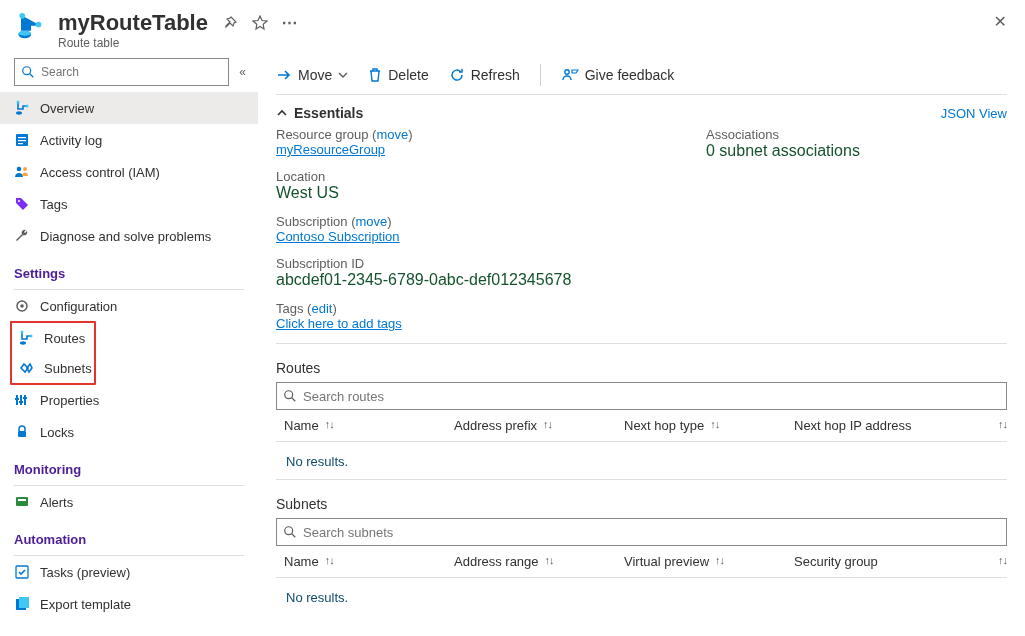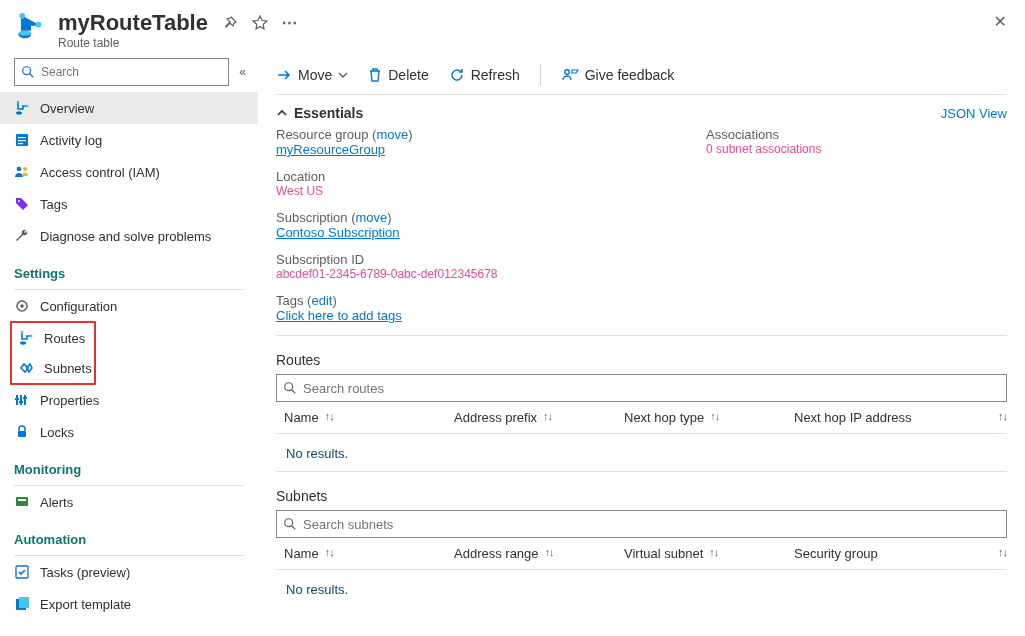--- a/index.html
+++ b/index.html
@@ -36,21 +36,21 @@
   .search-box input {
     border:none; outline:none; flex:1; font-size:12px; color:#323130; background:transparent;
   }
   .collapse-caret { color:#605e5c; font-size:12px; cursor:pointer; padding:0 4px;}
   .nav-list { display:flex; flex-direction:column; }
   .nav-item {
     display:flex; align-items:center; gap:10px; padding:0 14px; height:32px; cursor:pointer;
   }
   .nav-item.selected { background:#edebe9; }
   .nav-item .nico { width:16px; height:16px; display:flex; align-items:center; justify-content:center;}
-  .nav-group-label { font-size:13px; font-weight:600; color:#0f766e; padding:14px 14px 4px 14px;}
+  .nav-group-label { font-size:13px; font-weight:600; color:#4c1d95; padding:14px 14px 4px 14px;}
   .nav-sep { border:none; border-top:1px solid #e1dfdd; margin:4px 14px 0 14px;}
   .highlight-box {
     border:2px solid #e3332d; margin:-1px 0 -1px 10px; padding:0;
     width:86px; border-radius:1px;
   }
   .highlight-box .nav-item { padding-left:6px; height:30px;}
   .main { flex:1; display:flex; flex-direction:column; padding:0 18px 0 18px; overflow:auto;}
   .toolbar {
     display:flex; align-items:center; gap:20px; padding:10px 0 8px 0; border-bottom:1px solid #e1dfdd;
   }
@@ -58,21 +58,21 @@
   .tb-sep { width:1px; height:22px; background:#d2d0ce;}
   .essentials-bar {
     display:flex; align-items:center; justify-content:space-between;
     padding:10px 0 6px 0;
   }
   .essentials-left { display:flex; align-items:center; gap:6px; font-weight:600; font-size:14px;}
   .json-view { color:#0078d4; cursor:pointer; font-size:13px;}
   .ess-grid { display:flex; gap:60px; padding-bottom:6px;}
   .ess-col { display:flex; flex-direction:column; gap:12px; }
   .ess-label { color:#605e5c; font-size:13px;}
-  .ess-val { color:#ec4899; font-size:12px;}
+  .ess-val { color:#14532d; font-size:16px;}
   .link { color:#0078d4; text-decoration:underline; cursor:pointer;}
   .linkp { color:#0078d4; cursor:pointer;}
   .section-title { font-size:14px; color:#323130; padding:16px 0 4px 0;}
   .section-divider { border-top:1px solid #e1dfdd; margin-top:6px;}
   .tbl-search {
     display:flex; align-items:center; border:1px solid #8a8886; height:28px;
     padding:0 6px; gap:6px; color:#605e5c; margin-top:2px;
   }
   .tbl-search input { border:none; outline:none; flex:1; font-size:13px;}
   .tbl-head {
@@ -425,21 +425,21 @@
       <div class="tbl-head">
         <div class="th" style="width:170px;">
             <span>Name</span>
             <span class="sort-ic">↑↓</span>
           </div>
         <div class="th" style="width:170px;">
             <span>Address range</span>
             <span class="sort-ic">↑↓</span>
           </div>
         <div class="th" style="width:170px;">
-            <span>Virtual subnet</span>
+            <span>Virtual preview</span>
             <span class="sort-ic">↑↓</span>
           </div>
         <div class="th" style="flex:1;">
             <span>Security group</span>
             <span class="sort-ic" style="margin-left:auto;">↑↓</span>
           </div>
       </div>
       <div class="no-results" style="border-bottom:none;">No results.</div>
     </div>
   </div>

